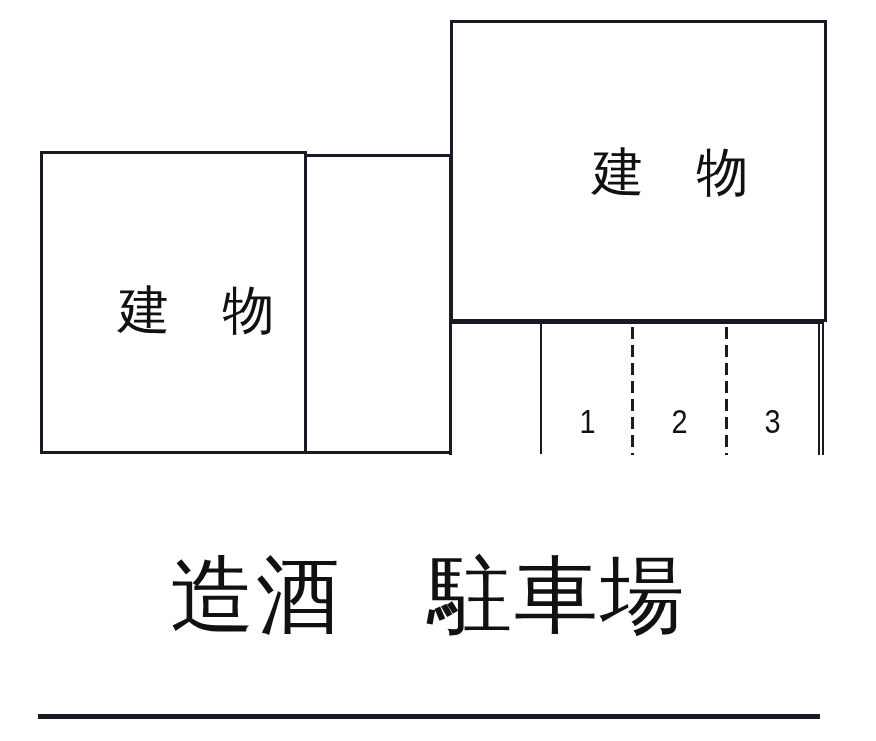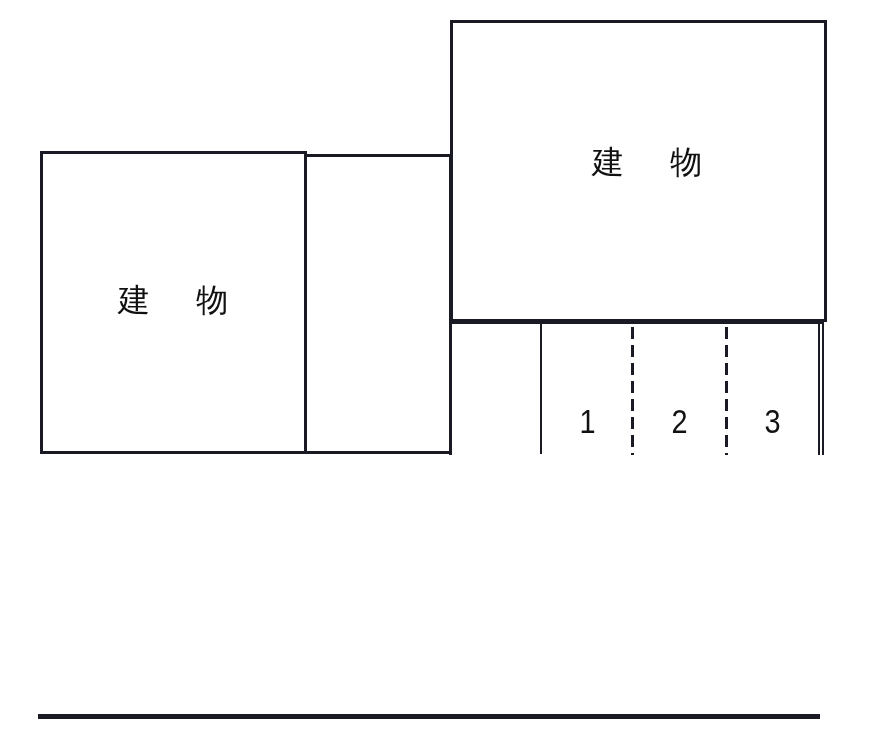--- a/index.html
+++ b/index.html
@@ -28,21 +28,21 @@
       background: #1a1a24;
       height: 3px;
     }
     .dash {
       position: absolute;
       width: 3px;
       background: repeating-linear-gradient(to bottom, #1a1a24 0px, #1a1a24 12px, transparent 12px, transparent 18px);
     }
     .bldg-label {
       position: absolute;
-      font-size: 32px;
+      font-size: 52px;
       letter-spacing: 18px;
       white-space: nowrap;
       line-height: 1;
     }
     .slot-num {
       position: absolute;
       font-family: "Liberation Sans", sans-serif;
       font-size: 34px;
       line-height: 1;
       transform: scaleX(0.85);
@@ -74,16 +74,17 @@
     <div class="dash" style="left:631px; top:327px; height:128px;"></div>
     <div class="dash" style="left:725px; top:327px; height:128px;"></div>
     <div class="vline" style="left:818px; top:324px; height:131px;"></div>
     <div class="vline" style="left:822px; top:322px; height:133px;"></div>
 
     <div class="slot-num" style="left:578px; top:404px;">1</div>
     <div class="slot-num" style="left:670px; top:404px;">2</div>
     <div class="slot-num" style="left:763px; top:404px;">3</div>
   </div>
 
+  <div class="title" style="left:170px; top:553px;">造酒　駐車場</div>
 
   <div class="hline" style="left:38px; top:714px; width:782px; height:5px;"></div>
 
 </div>
 
 </body></html>

